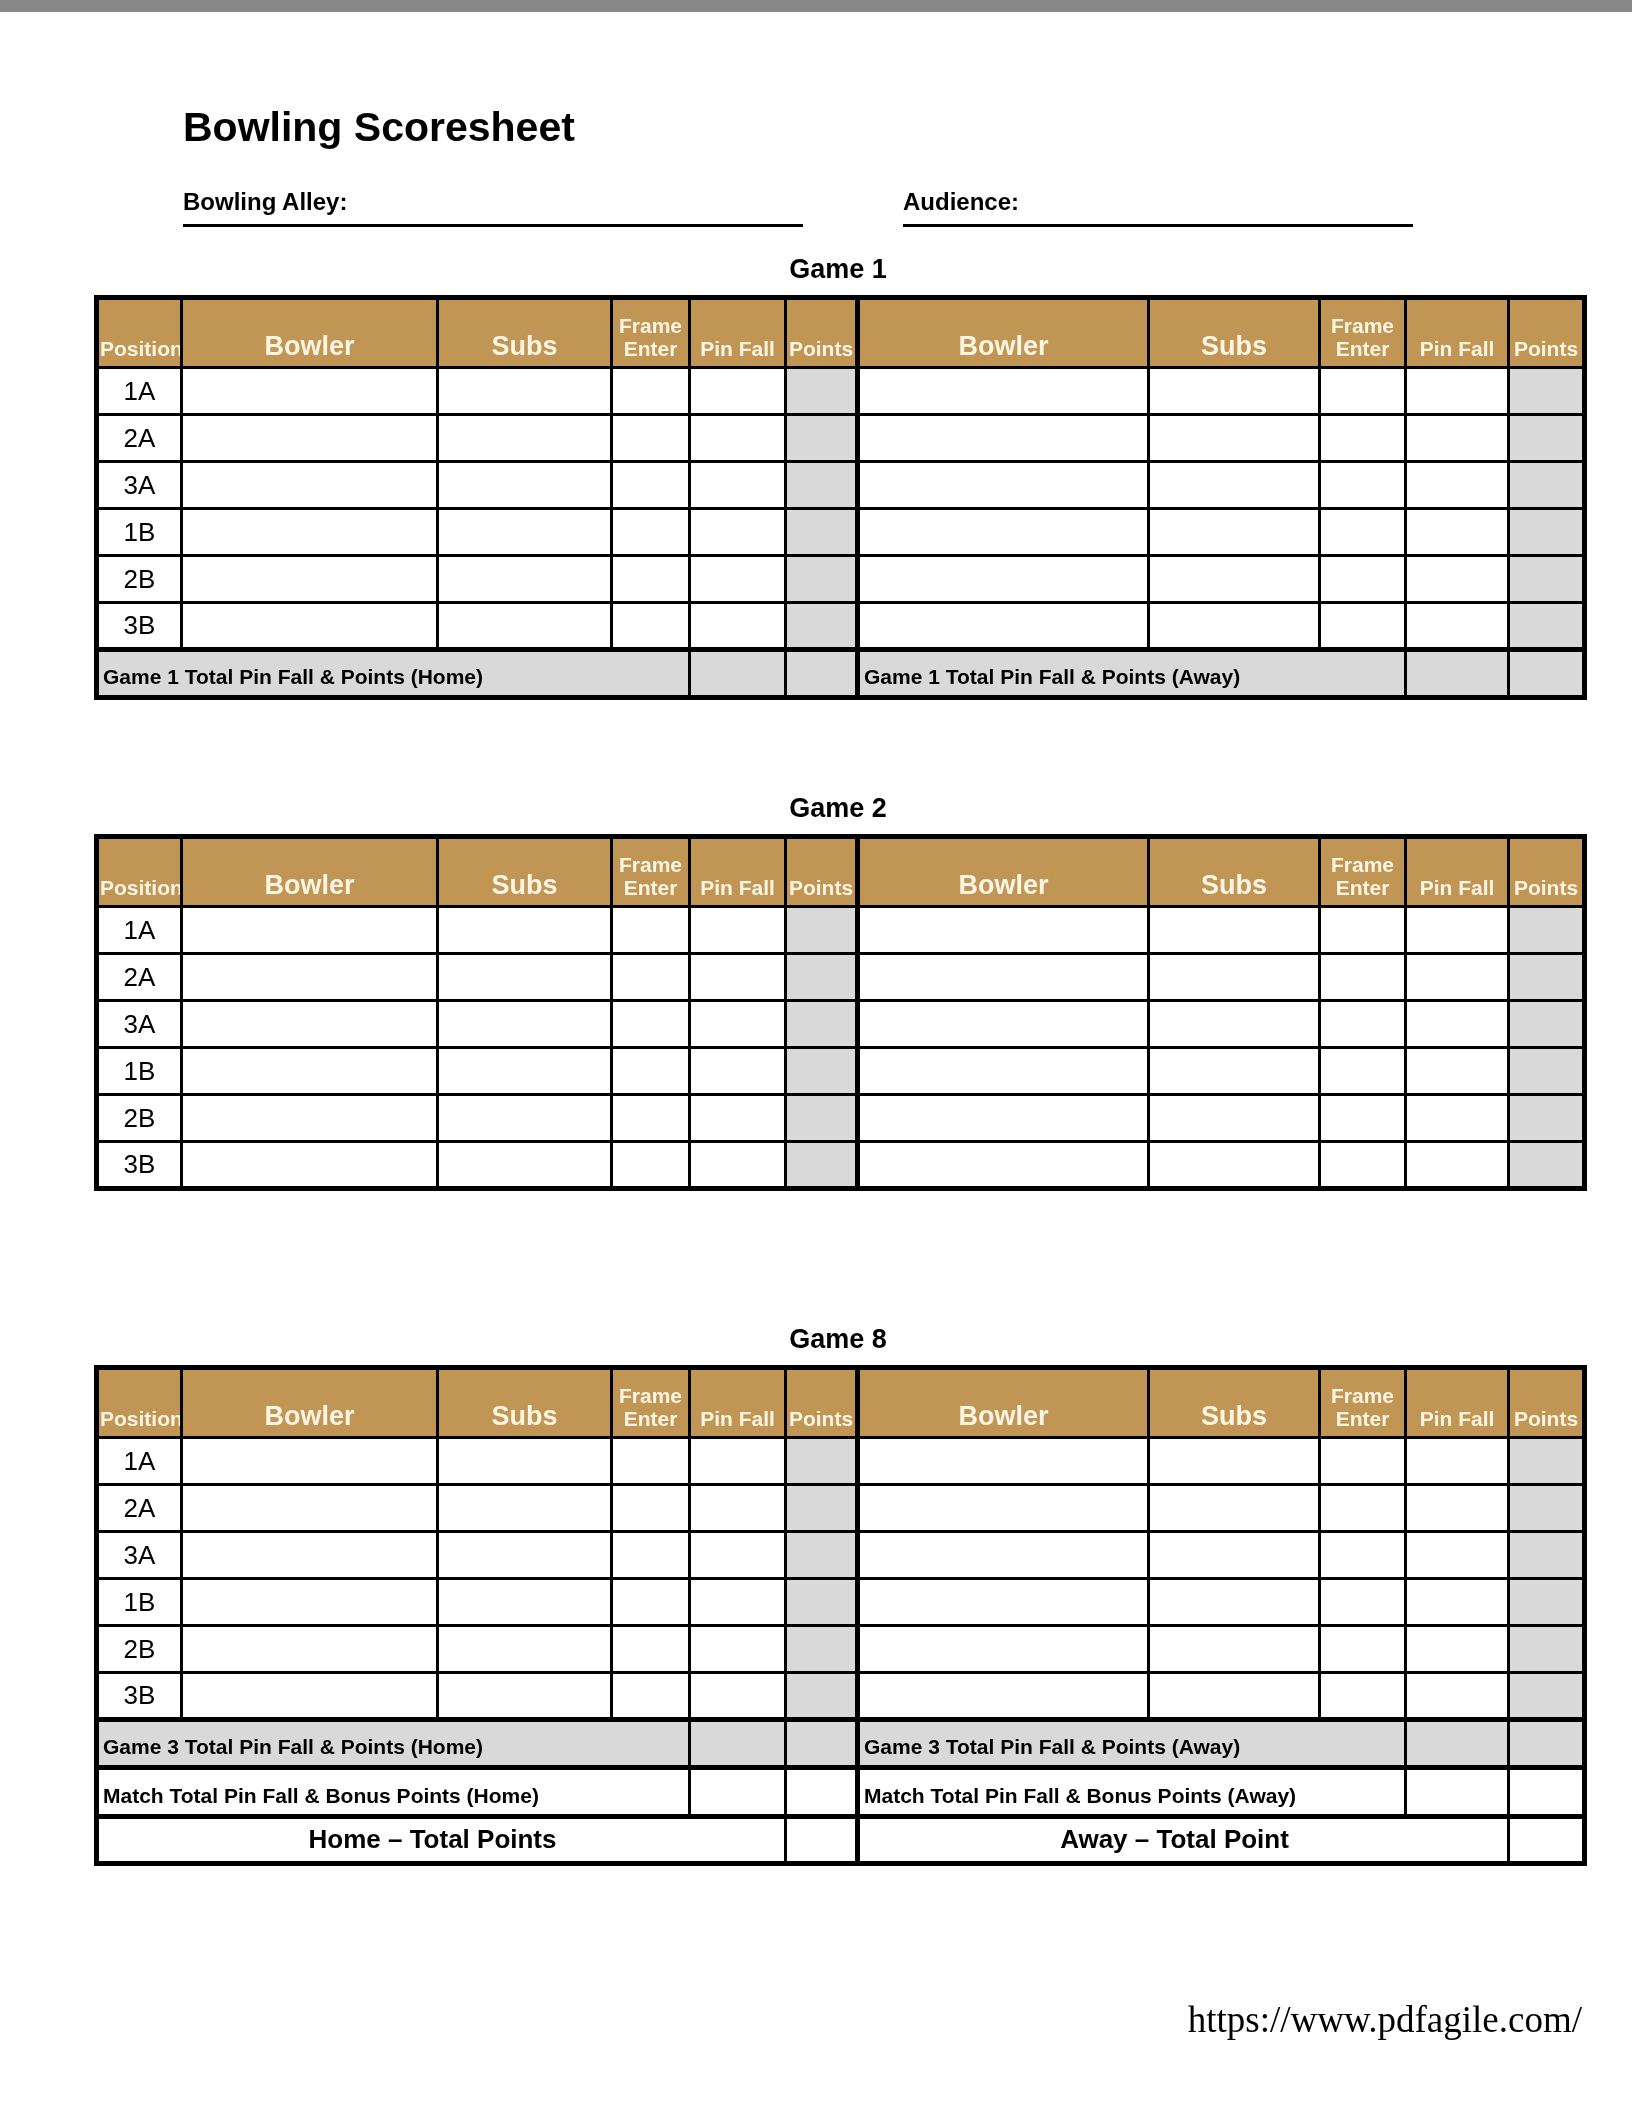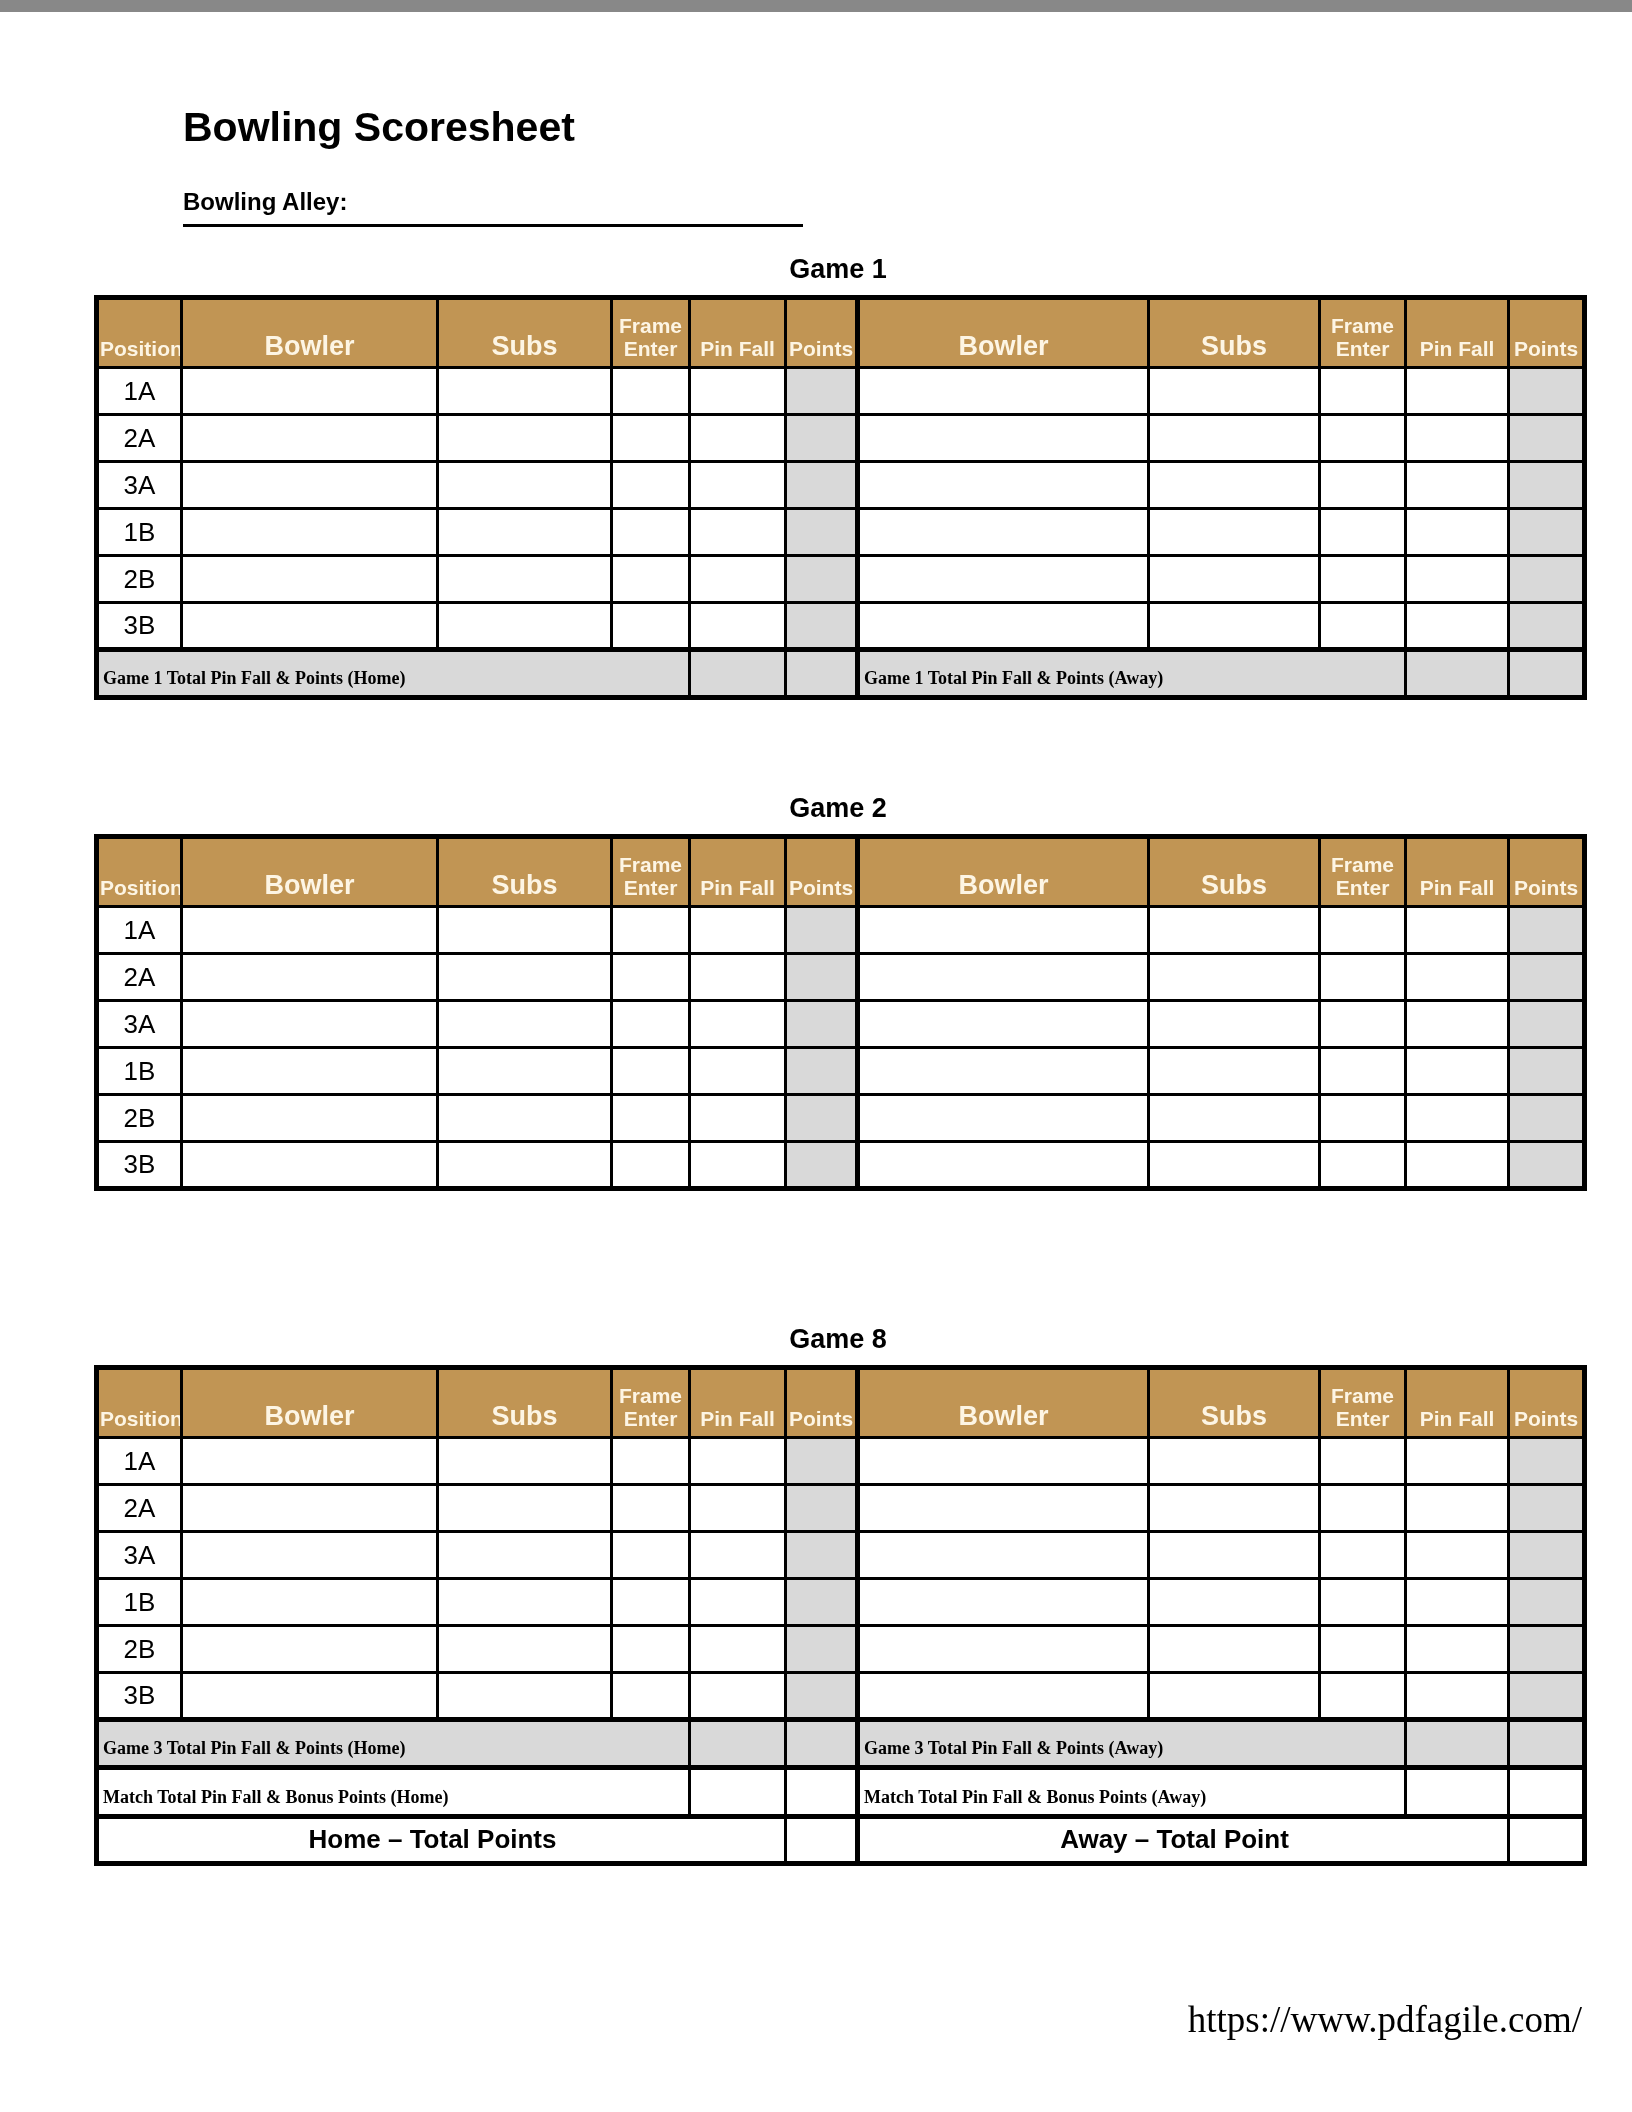--- a/index.html
+++ b/index.html
@@ -31,40 +31,44 @@
   tr.data-row {height:47px;}
   td.pos-cell {text-align:center; font-size:26px; font-weight:normal;}
   td.shaded {background:var(--shade);}
   .div-l {border-left:5px solid #000 !important;}
   tr.total-row {height:48px;}
   tr.total-row td {background:var(--shade); border-top:5px solid #000;}
   tr.match-row {height:49px;}
   tr.match-row td {border-top:5px solid #000;}
   tr.grand-row {height:47px;}
   tr.grand-row td {border-top:5px solid #000;}
-  td.label {font-weight:bold; font-size:18px; text-align:left; vertical-align:bottom; padding:0 0 6px 4px; white-space:nowrap;font-family:Liberation Serif, serif;}
+  td.label {font-weight:bold; font-size:21px; text-align:left; vertical-align:bottom; padding:0 0 6px 4px; white-space:nowrap;}
   td.label-r {font-weight:bold; font-size:26px; text-align:center; vertical-align:bottom; padding:0 18px 6px 0; white-space:nowrap;}
   .footer-url {
     position:absolute; left:94px; width:1488px; top:1986px; text-align:right;
     font-family:"Liberation Serif", serif; font-size:37px;
   }
 </style>
 </head>
 <body>
 
 <div class="page">
 
   <div class="doc-title">Bowling Scoresheet</div>
 
 
   <div class="field" id="field-alley">
     <span>Bowling Alley:</span>
     <span></span>
   </div>
 
+  <div class="field" id="field-audience">
+    <span>Audience:</span>
+    <span></span>
+  </div>
 
   <div class="game-title" id="game1-title">Game 1</div>
   <div class="table-slot" id="game1-slot">
       <table class="score-table">
         <colgroup>
           <col style="width: 85px;">
           <col style="width: 256px;">
           <col style="width: 174px;">
           <col style="width: 78px;">
           <col style="width: 96px;">

